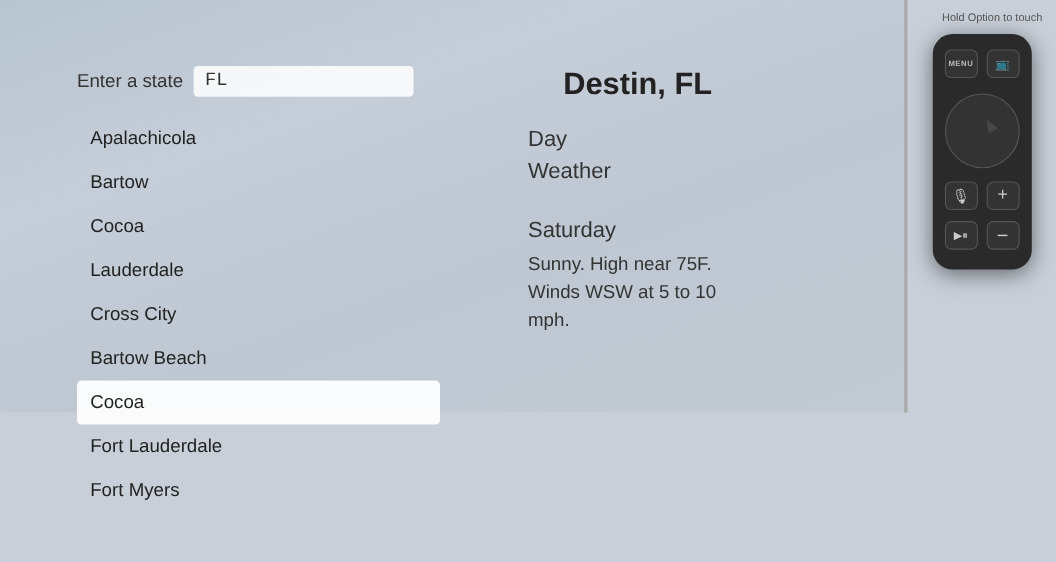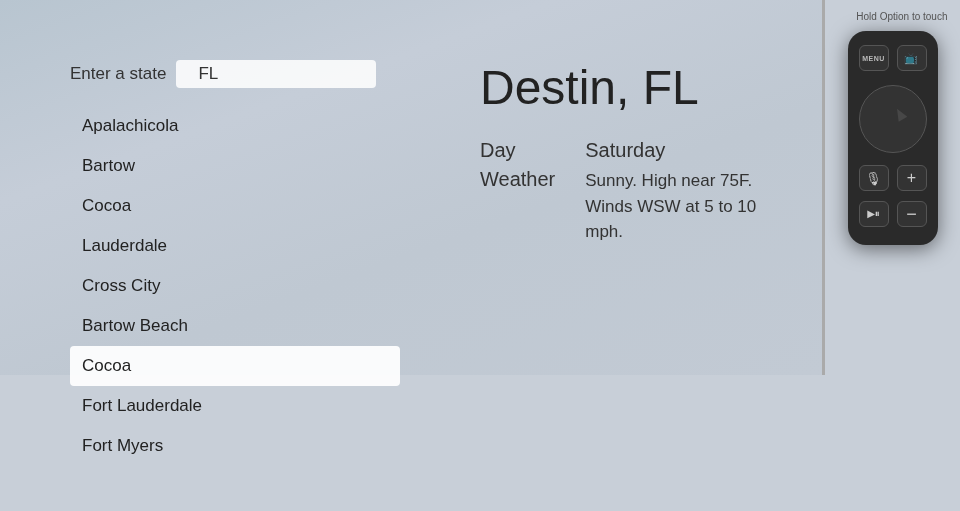--- a/index.html
+++ b/index.html
@@ -45,25 +45,26 @@
       font-size: 17px;
       color: #333;
       font-weight: 400;
       white-space: nowrap;
     }
 
     .state-input-box {
       background: rgba(255,255,255,0.85);
       border: none;
       border-radius: 4px;
-      padding: 4px 22px;
+      padding: 4px 10px;
       font-size: 17px;
       color: #333;
       width: 200px;
       height: 28px;
+      font-family: Liberation Mono, monospace;
     }
 
     .city-item {
       padding: 10px 12px;
       font-size: 17px;
       color: #222;
       cursor: pointer;
       border-radius: 4px;
       background: transparent;
     }
@@ -75,29 +76,30 @@
 
     
     .weather-detail-panel {
       flex: 1;
       padding: 60px 30px 40px 80px;
       display: flex;
       flex-direction: column;
     }
 
     .city-title {
-      font-size: 48px;
-      font-weight: 400;
+      font-size: 28px;
+      font-weight: 700;
       color: #222;
       margin-bottom: 24px;
+      margin-left: 32px;
     }
 
     .weather-info {
       display: flex;
-      flex-direction: row;
+      flex-direction: column;
       gap: 30px;
     }
 
     .weather-labels {
       display: flex;
       flex-direction: column;
       gap: 6px;
     }
 
     .weather-label {

